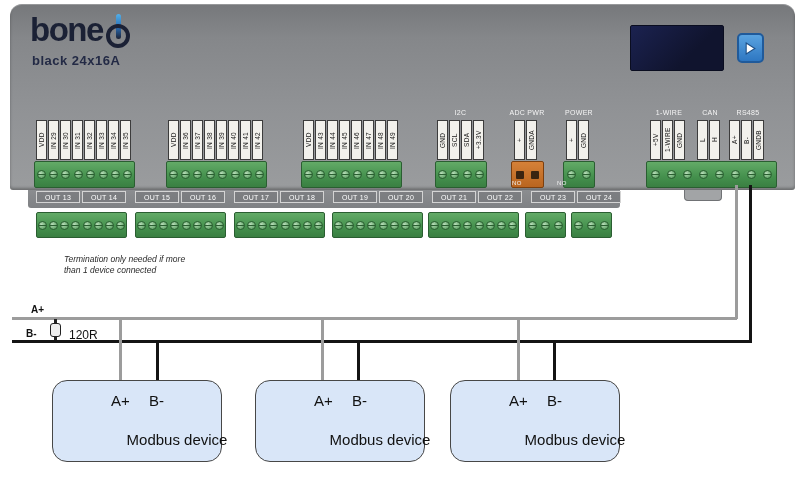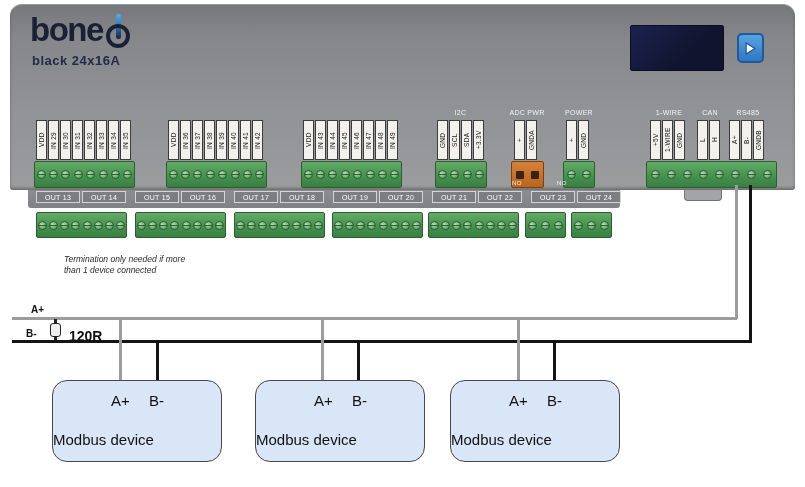--- a/index.html
+++ b/index.html
@@ -60,27 +60,27 @@
   .contact-mark{font-size:6px;color:#f0f0f0;letter-spacing:.5px;}
 
   
   .wire{background:#9c9c9c;}
   .wire-b{background:#141414;}
   .note{left:64px;top:254px;width:138px;font-size:8.5px;color:#2a2a2a;line-height:1.3;font-style:italic;}
   .bus-label{font-size:10px;font-weight:bold;color:#111;}
   .resistor-lead{left:54px;top:319px;width:2.5px;height:21px;background:#222;}
   .resistor-body{left:50px;top:323px;width:11px;height:14px;background:#efefef;
     border:1.5px solid #222;border-radius:3px;box-sizing:border-box;}
-  .res-label{left:69px;top:328px;font-size:14px;font-weight:bold;color:#111;}
+  .res-label{left:69px;top:328px;font-size:12px;font-weight:normal;color:#111;}
   .modbus-box{width:170px;height:82px;background:#d9e6f8;border:1.6px solid #474747;
     border-radius:15px;box-sizing:border-box;}
   .pin-a-label,.pin-b-label{position:absolute;top:11px;font-size:15px;color:#111;}
   .pin-a-label{left:58px;}
   .pin-b-label{left:96px;}
-  .modbus-name{position:absolute;top:50px;width:100%;font-size:15px;color:#111;}
+  .modbus-name{position:absolute;top:50px;width:100%;text-align:center;font-size:15px;color:#111;padding-left:40px;}
 </style>
 </head>
 <body>
 
 <div class="abs device-body"></div>
 <div class="abs device-lip"></div>
 <div class="abs din-clip"></div>
 
 <div class="abs logo">
   <span class="logo-text">bone</span>

